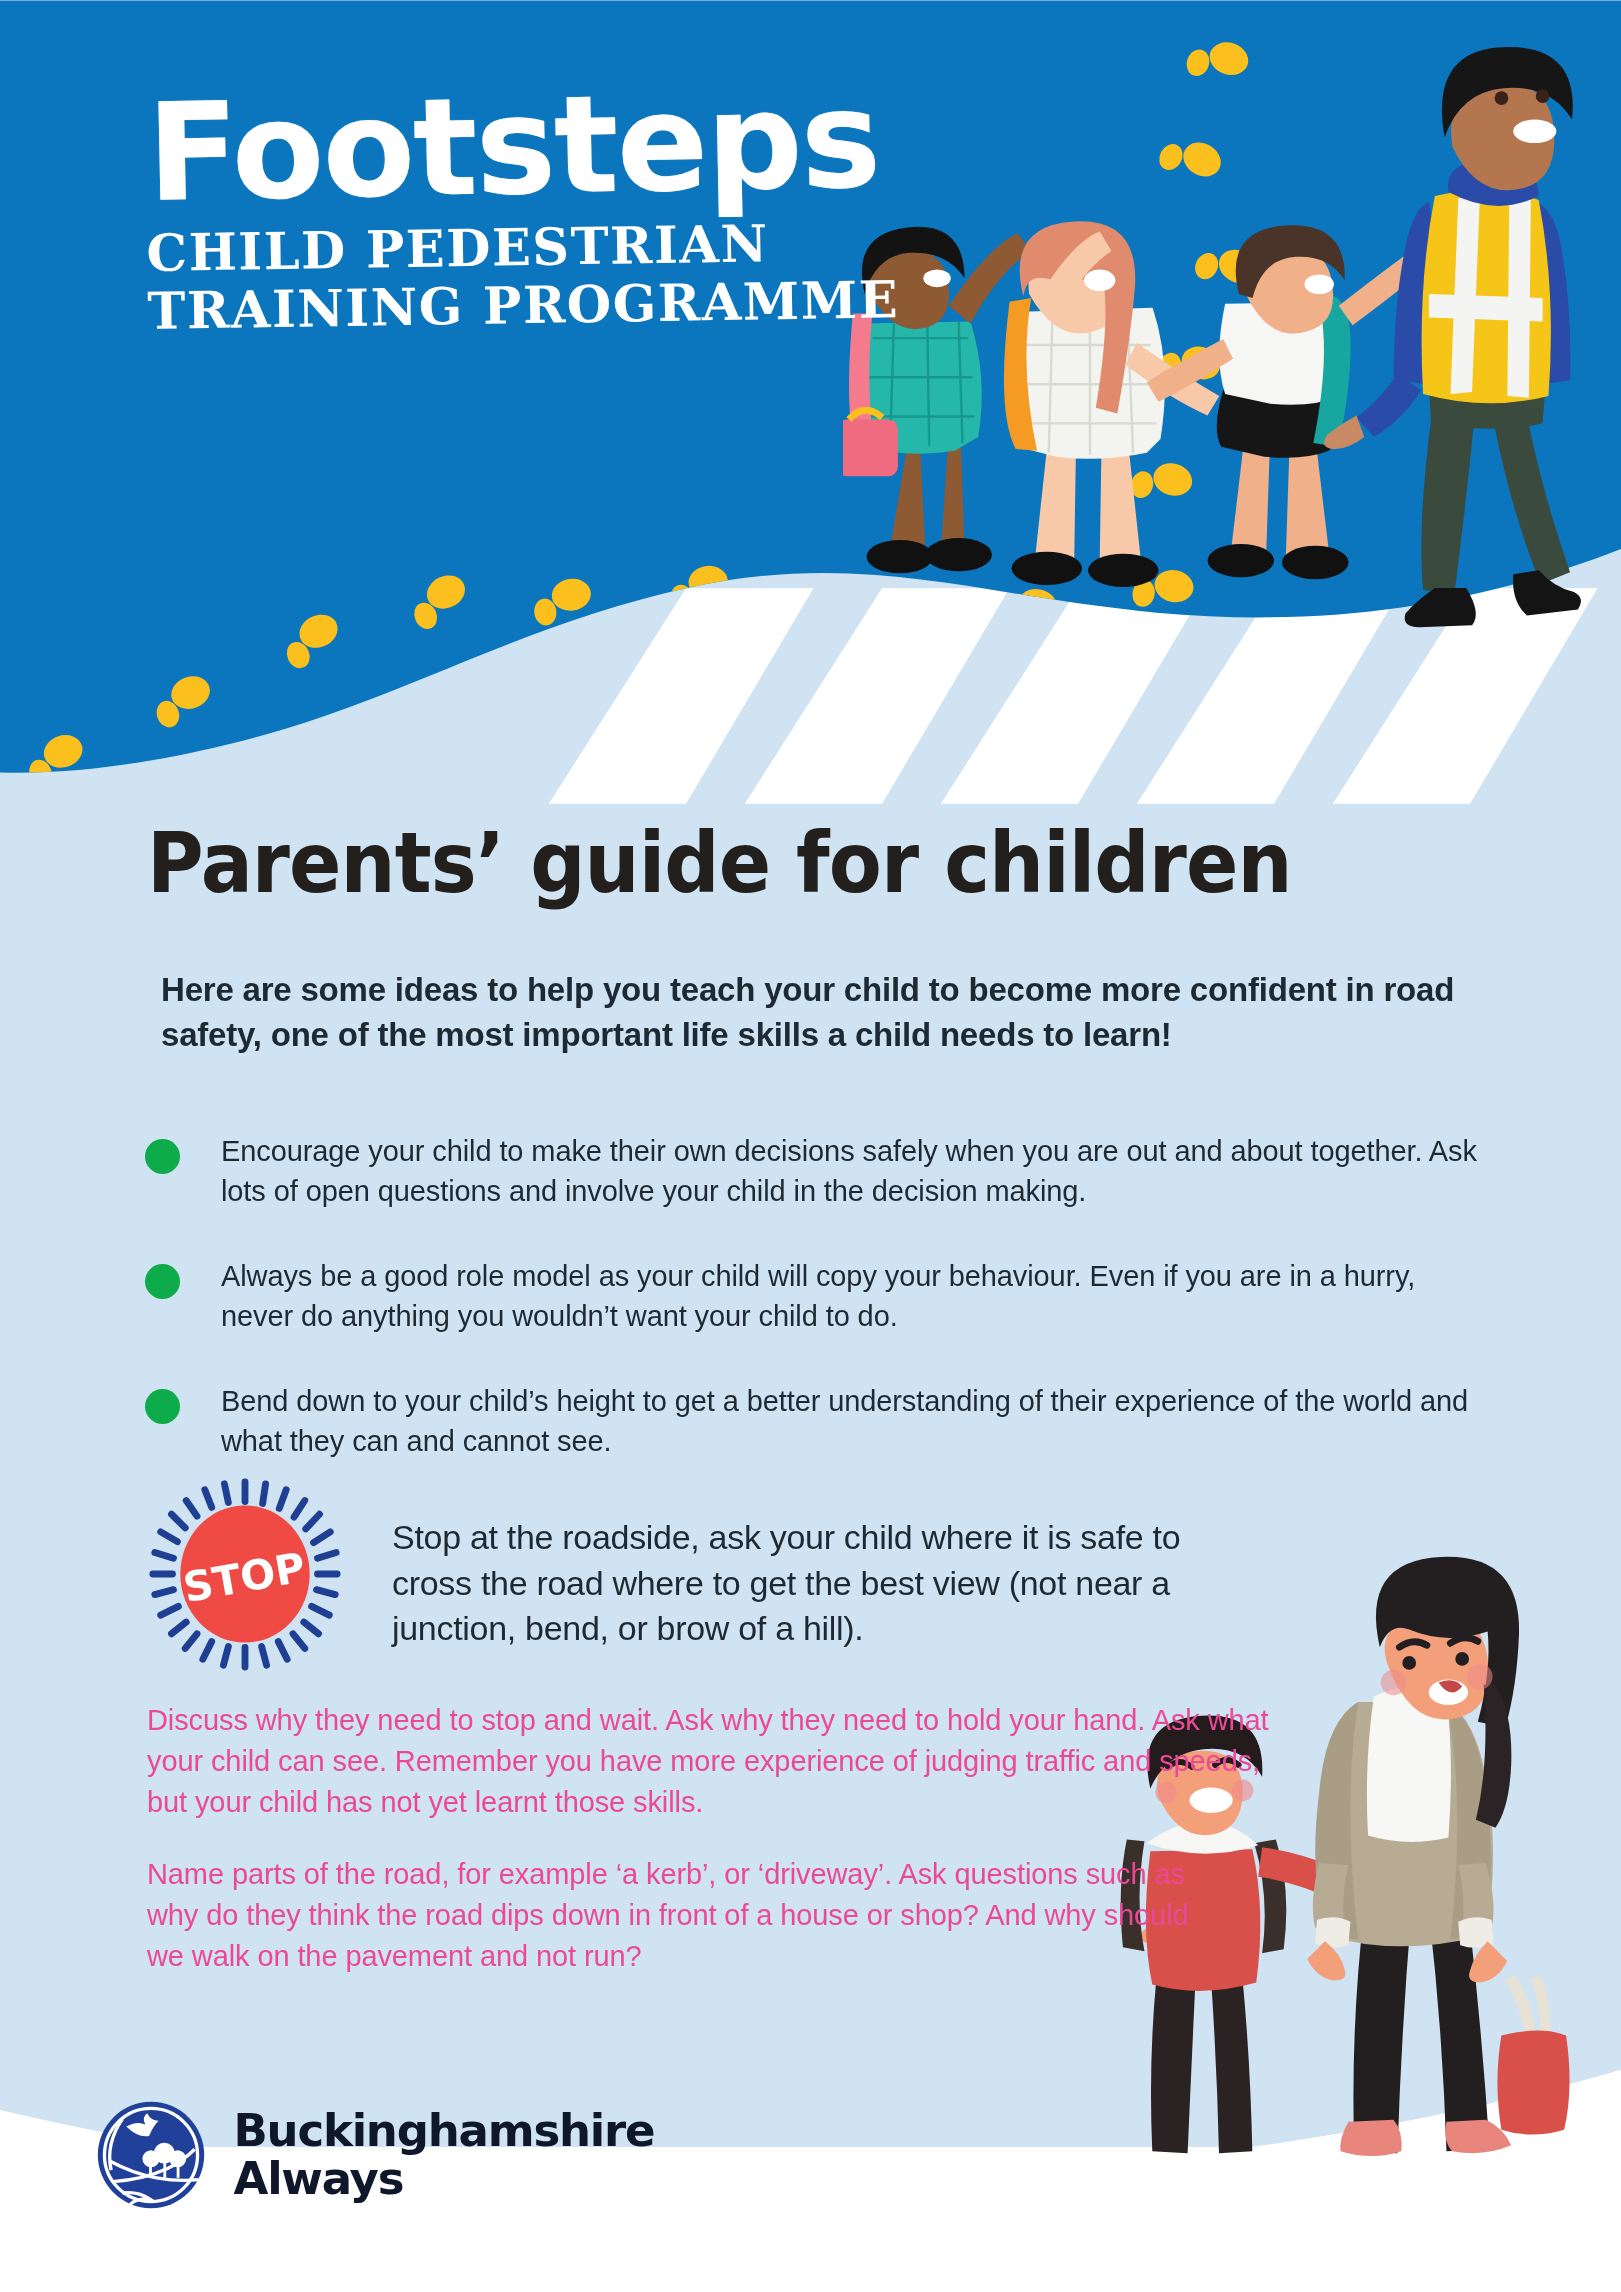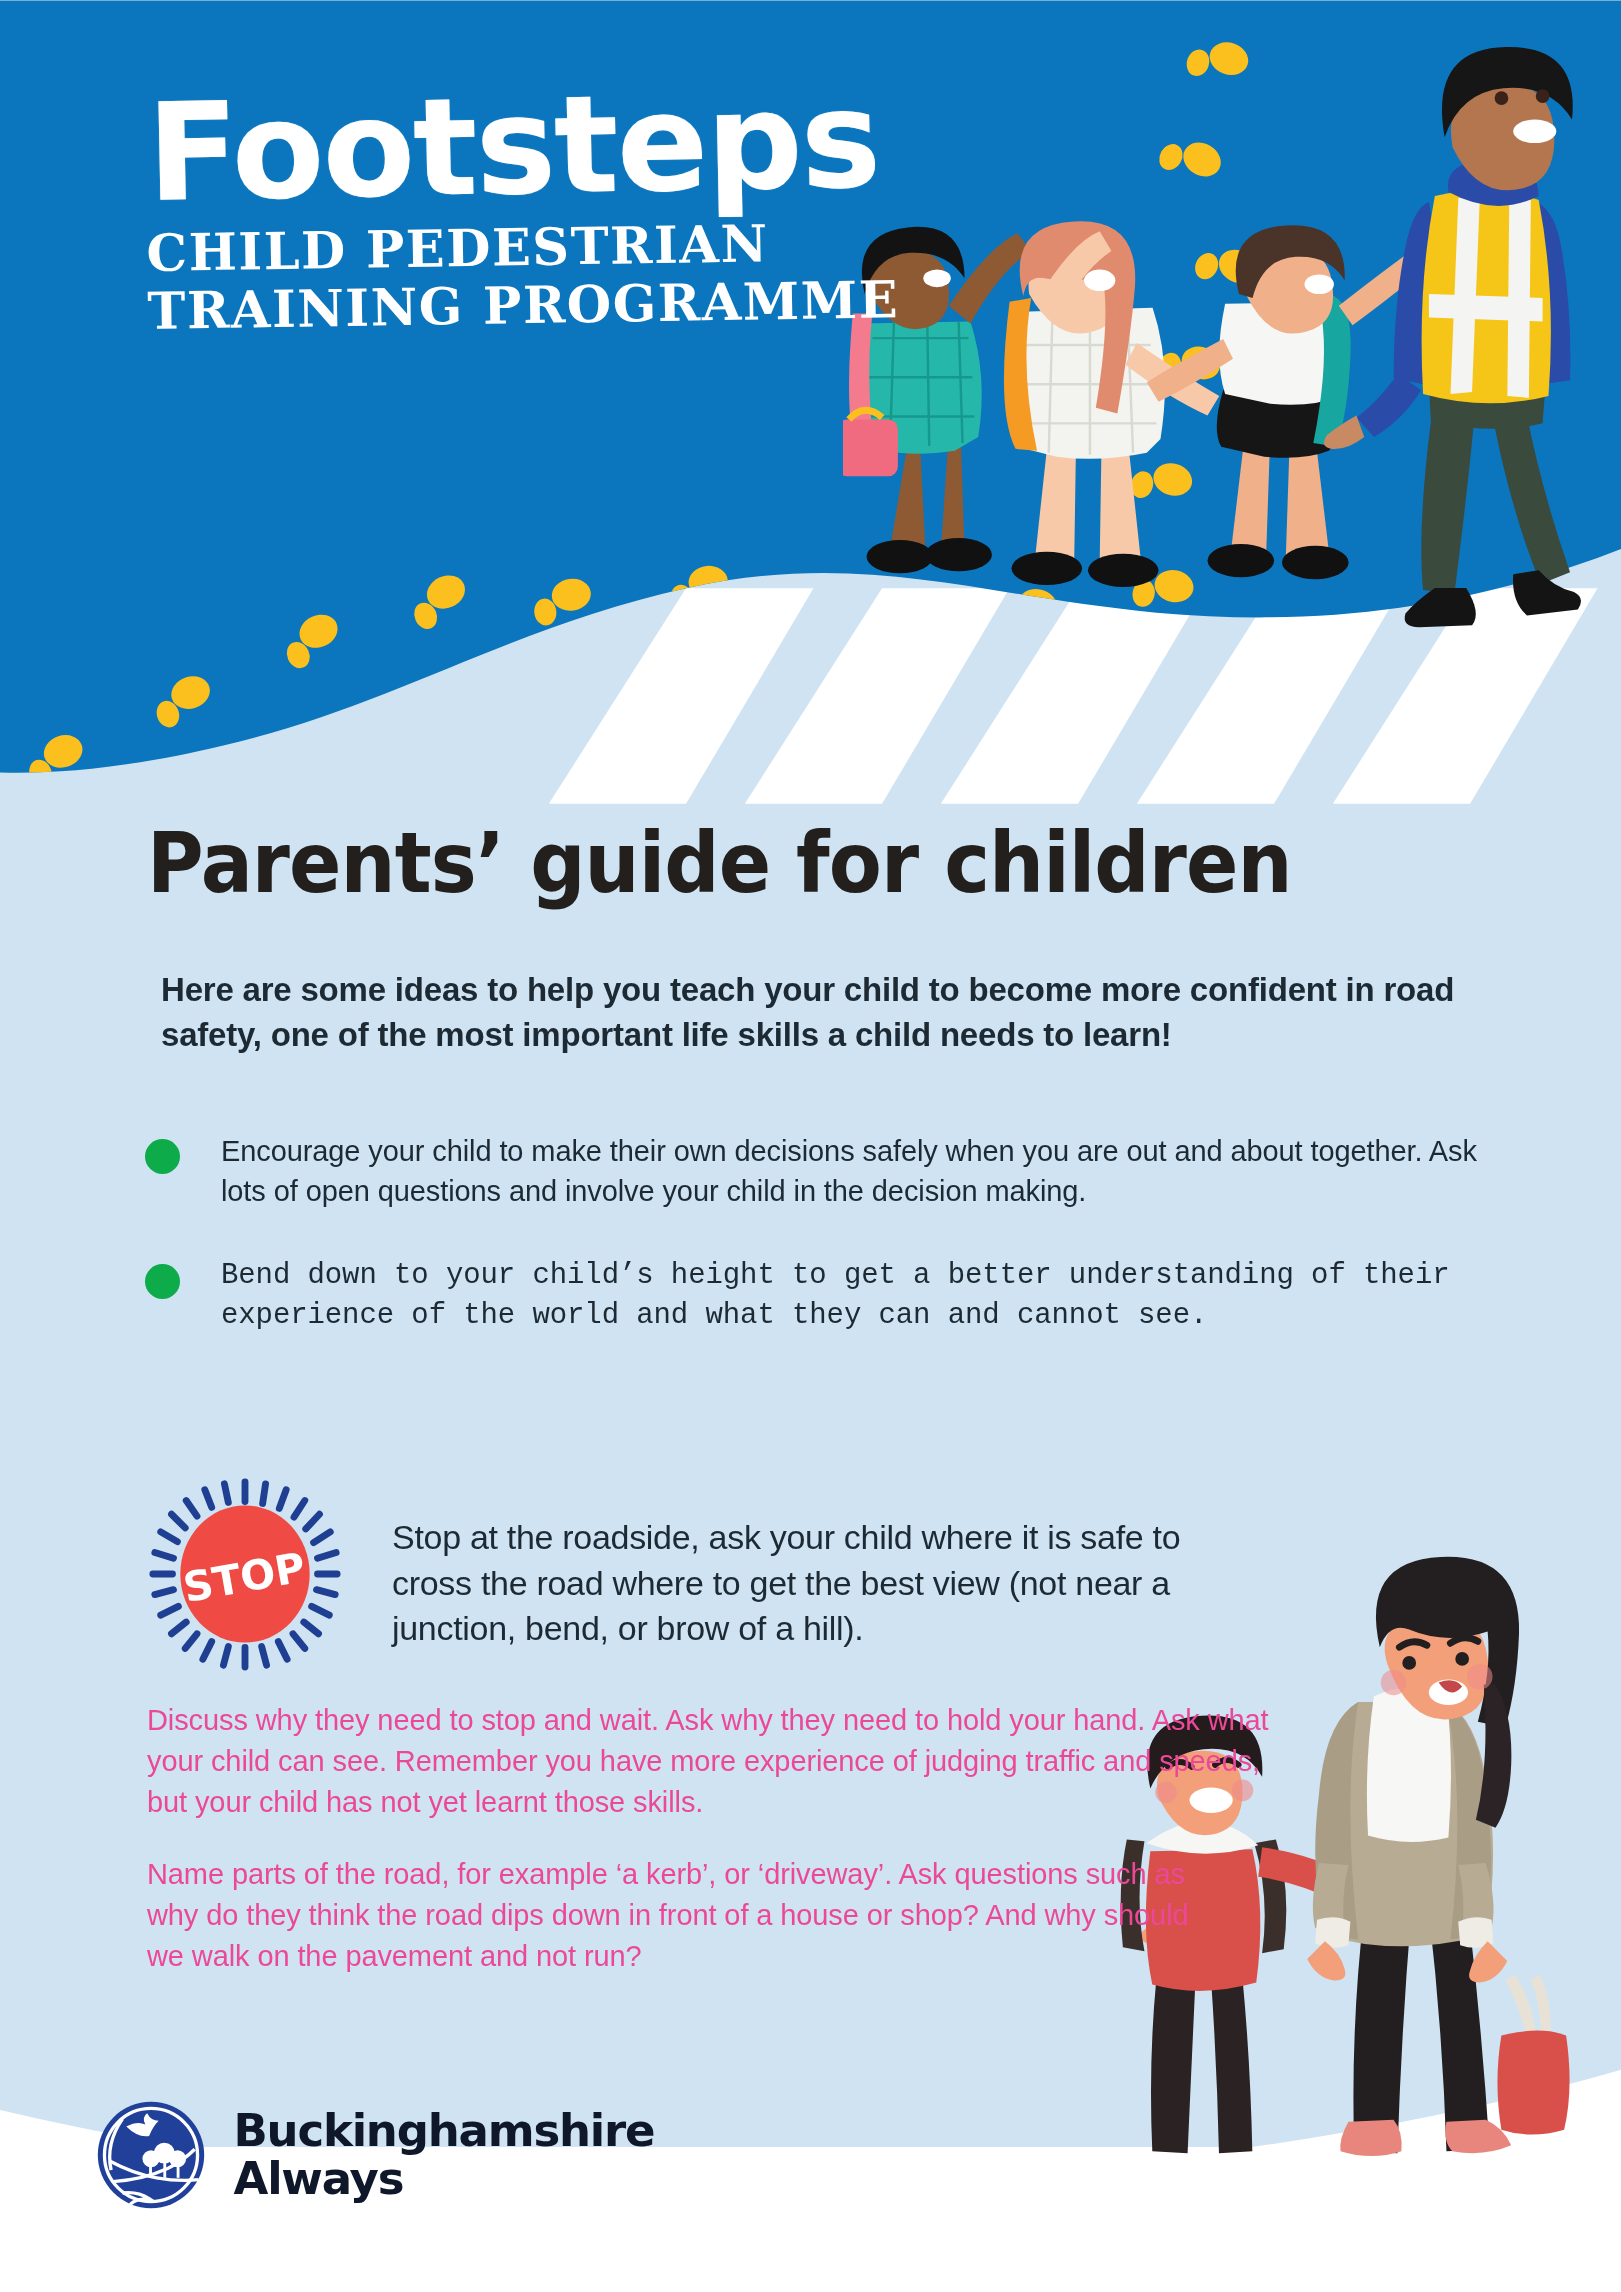--- a/index.html
+++ b/index.html
@@ -72,21 +72,21 @@
   
   .intro{
     position:absolute;left:161px;top:968px;width:1313px;z-index:30;
     font-size:33px;line-height:1.36;font-weight:bold;color:#1d2a33;
     letter-spacing:-0.2px;
   }
 
   
   .bullets{position:absolute;left:145px;top:1100px;width:1333px;z-index:30;margin-top:31px;}
   .bullet{position:relative;padding-left:76px;margin-bottom:45px;}
-  .bullet:last-child{margin-bottom:0;font-family:Liberation Mono, monospace;}
+  .bullet:last-child{margin-bottom:0;}
   .bullet .dot{
     position:absolute;left:0;top:7.8px;width:35px;height:35px;border-radius:50%;
     background:#0eab4b;
   }
   .bullet .btext{
     font-size:29px;line-height:1.38;color:#1d2a33;letter-spacing:-0.1px;
   }
 
   
   .stop-block{position:absolute;left:147px;top:1470px;width:1078px;z-index:30;}
@@ -304,20 +304,24 @@
   </div>
 
   <div class="main-heading">Parents’ guide for children</div>
 
   <div class="intro">Here are some ideas to help you teach your child to become more confident in road safety, one of the most important life skills a child needs to learn!</div>
 
   <div class="bullets">
     <div class="bullet">
       <span class="dot"></span>
       <div class="btext">Encourage your child to make their own decisions safely when you are out and about together. Ask lots of open questions and involve your child in the decision making.</div>
+    </div>
+    <div class="bullet">
+      <span class="dot"></span>
+      <div class="btext">Always be a good role model as your child will copy your behaviour. Even if you are in a hurry, never do anything you wouldn’t want your child to do.</div>
     </div>
     <div class="bullet">
       <span class="dot"></span>
       <div class="btext">Bend down to your child’s height to get a better understanding of their experience of the world and what they can and cannot see.</div>
     </div>
   </div>
 
   <div class="stop-block">
     <svg class="stop-icon" viewBox="0 0 200 200" xmlns="http://www.w3.org/2000/svg">
       <g stroke="#1f3f92" stroke-width="7" stroke-linecap="round">

